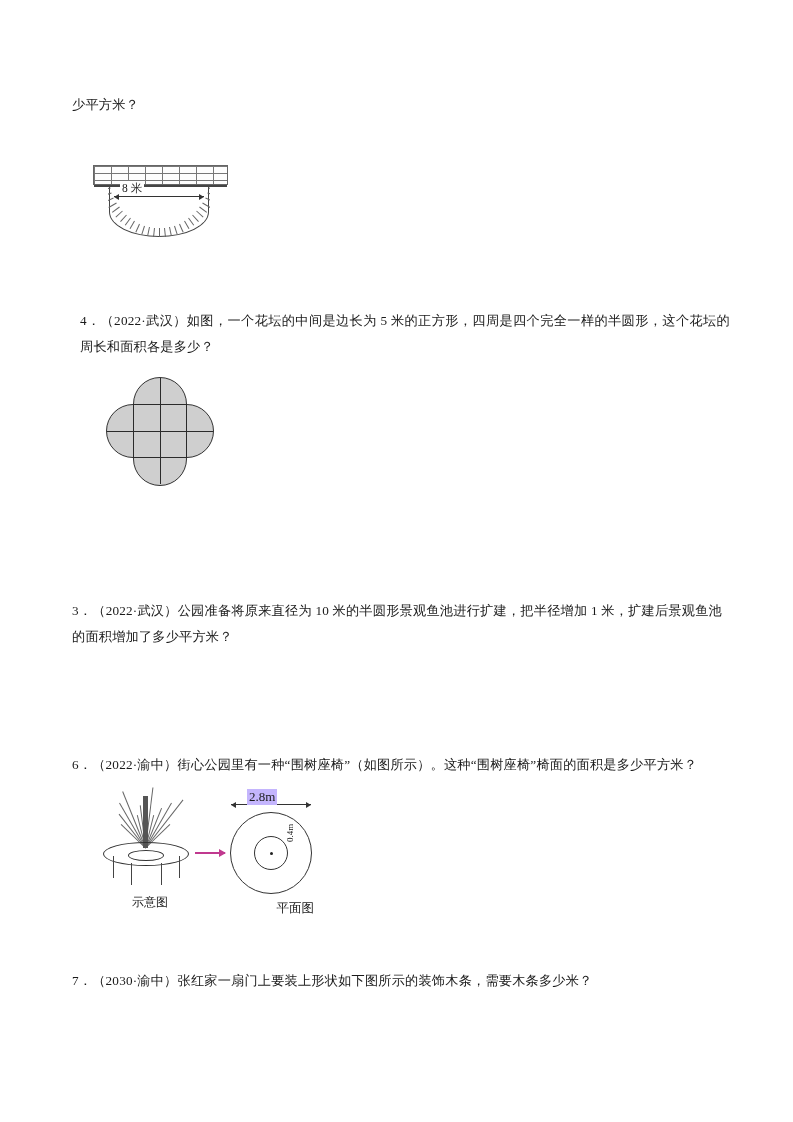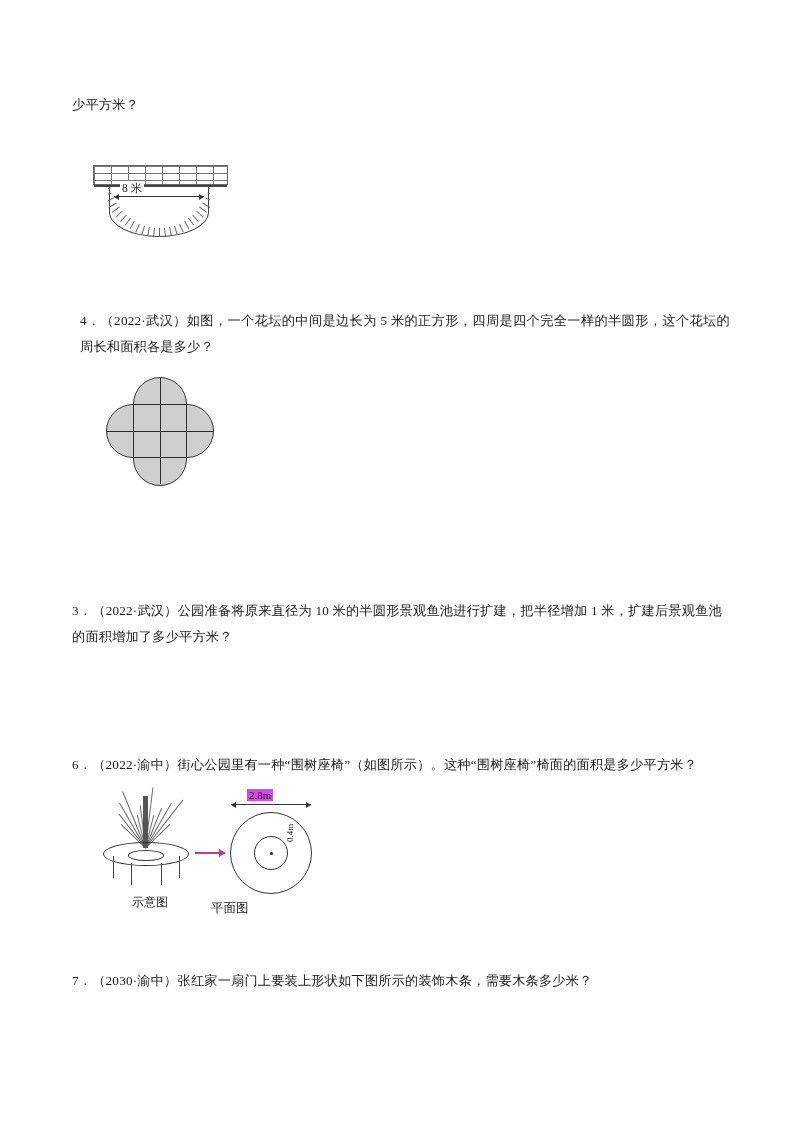--- a/index.html
+++ b/index.html
@@ -205,23 +205,23 @@
   }
   .plan-center-dot {
     position: absolute;
     left: 175px; top: 62px;
     width: 3px; height: 3px;
     background: #222;
     border-radius: 50%;
   }
   .plan-caption {
     position: absolute;
-    left: 116px; top: 110px;
+    left: 133px; top: 110px;
     width: 86px;
-    text-align: left;
+    text-align: right;
     font-size: 12.5px;
   }
   .dim-top {
     position: absolute;
     left: 136px; top: 14px;
     width: 80px; height: 1px;
     background: #333;
   }
   .dim-top::before, .dim-top::after {
     content: "";
@@ -229,22 +229,22 @@
     top: -2.5px;
     width: 0; height: 0;
     border-top: 3px solid transparent;
     border-bottom: 3px solid transparent;
   }
   .dim-top::before { left: 0; border-right: 5px solid #333; }
   .dim-top::after { right: 0; border-left: 5px solid #333; }
   .dim-top-label {
     position: absolute;
     left: 152px; top: -1px;
-    font-size: 11px;
-    background: #d946ef;
+    font-size: 13px;
+    background: #c4b5fd;
     padding: 0 2px;
   }
   .dim-inner-label {
     position: absolute;
     left: 190px; top: 52px;
     font-size: 9px;
     transform: rotate(-90deg);
     transform-origin: left top;
   }
   .arrow-link {

